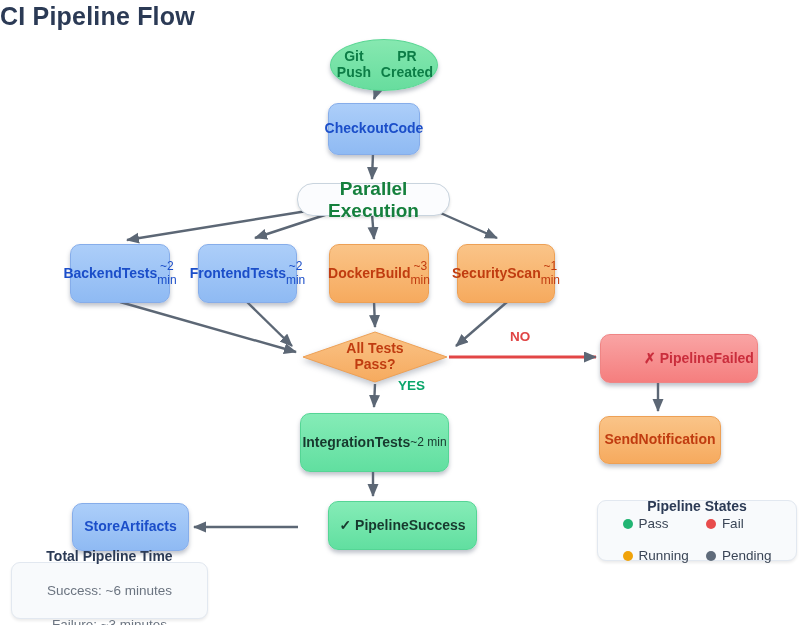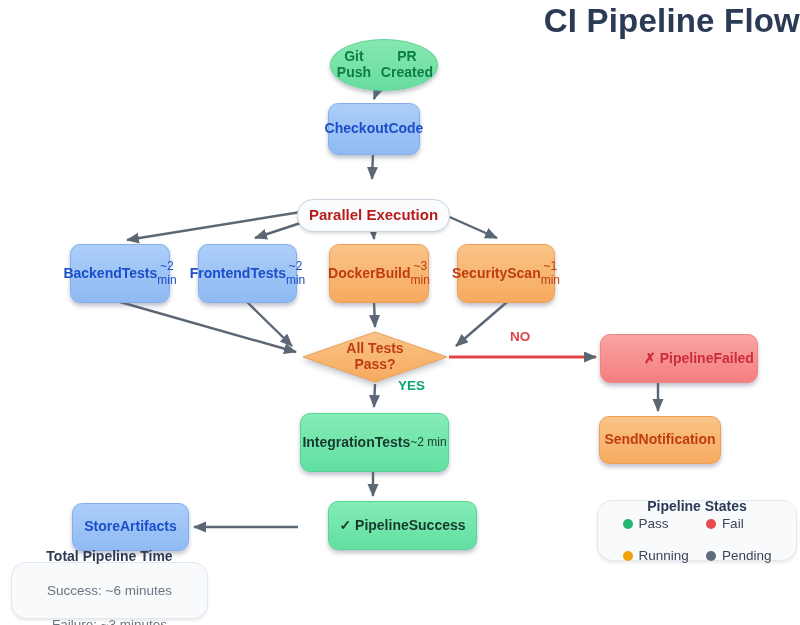--- a/index.html
+++ b/index.html
@@ -1,22 +1,22 @@
 <!DOCTYPE html>
 <html><head>
 <meta charset="utf-8">
 <style>
   html,body { margin:0; padding:0; background:#ffffff; }
   .canvas {
     position:relative; width:800px; height:625px; overflow:hidden;
     font-family:"Liberation Sans", sans-serif; background:#ffffff;
   }
   .title {
-    position:absolute; top:2px; left:0; width:800px; text-align:right;
-    font-size:33px; font-weight:bold; color:#2b3a55; letter-spacing:0.2px;
+    position:absolute; top:2px; left:0; width:800px; text-align:left;
+    font-size:25px; font-weight:bold; color:#2b3a55; letter-spacing:0.2px;
   }
   svg.edges { position:absolute; left:0; top:0; width:800px; height:625px; }
 
   .node {
     position:absolute; display:flex; flex-direction:row; align-items:center;
     justify-content:center; text-align:center; border-radius:10px;
     font-weight:bold; font-size:14px; line-height:1.13;
     box-shadow:0 3px 4px rgba(95,105,125,0.40);
   }
   .node .duration { font-weight:normal; font-size:12px; margin-top:1px; }
@@ -37,34 +37,34 @@
   .greenbox {
     background:linear-gradient(180deg,#85ecb7,#61dfa0);
     border:1px solid #55d595; color:#17392e;
   }
   .redbox {
     background:linear-gradient(180deg,#f9a4a4,#f57e7e);
     border:1px solid #ef8585; color:#ca2d3c;
   }
   .pill {
     border-radius:16px; background:#fbfcfe; border:1.5px solid #c9d4de;
-    color:#b91c1c; font-size:15px; box-shadow:0 2px 3px rgba(0,0,0,0.12);margin-top:16px;
+    color:#15803d; font-size:19px; box-shadow:0 2px 3px rgba(0,0,0,0.12);
   }
 
   .decision-label {
     position:absolute; left:315px; top:340px; width:120px; text-align:center;
     font-weight:bold; font-size:14px; line-height:1.15; color:#c03c10;
   }
   .edge-label { position:absolute; font-weight:bold; font-size:13.5px; }
   .edge-label.yes { left:398px; top:378px; color:#0aa56a; }
   .edge-label.no  { left:510px; top:329px; color:#e04545; }
 
   .panel {
     position:absolute; background:#f8fafc; border:1px solid #e2e8f0;
-    border-radius:15px; box-shadow:0 2px 3px rgba(0,0,0,0.08);
+    border-radius:9px; box-shadow:0 2px 3px rgba(0,0,0,0.08);
     display:flex; flex-direction:column; align-items:center; justify-content:center;
   }
   .panel .panel-title { font-weight:bold; font-size:14px; color:#2b3a55; margin-bottom:2px; }
   .panel .panel-line { font-size:13.5px; color:#6b7480; line-height:1.25; }
 
   .legend-grid {
     display:grid; grid-template-columns:auto auto; column-gap:16px; row-gap:2px;
     align-items:center;
     gap:17px;
   }

